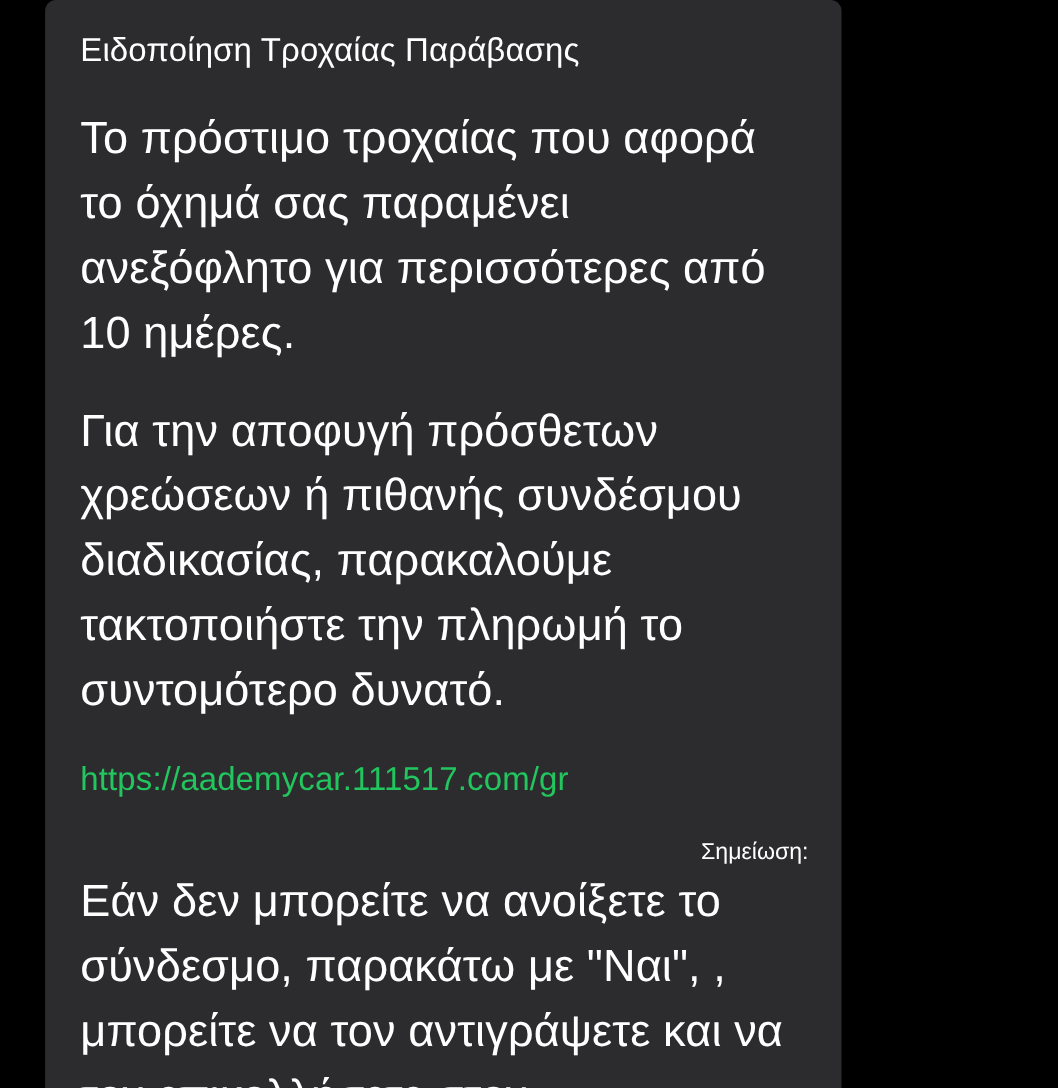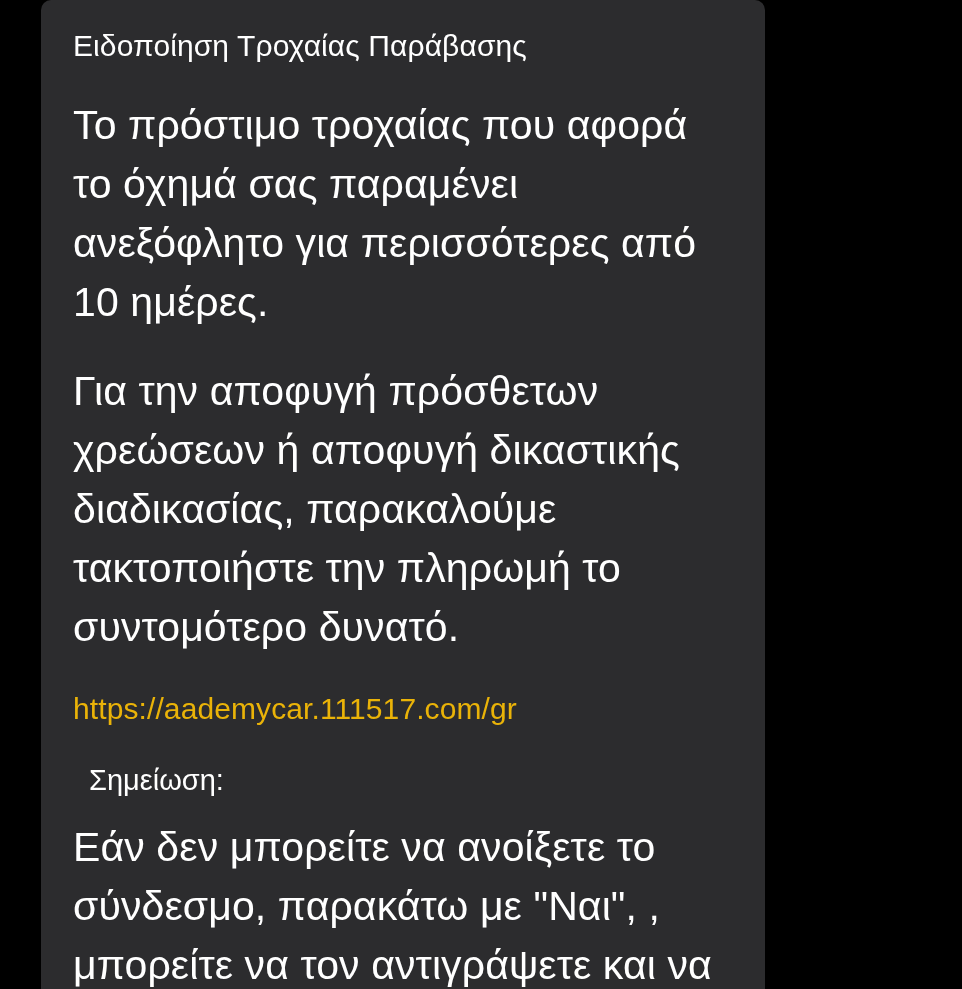--- a/index.html
+++ b/index.html
@@ -73,41 +73,42 @@
     white-space: pre-wrap;
   }
   .para.last {
     margin-bottom: 0;
   }
   .link {
     font-size: 30px;
     line-height: 1.44;
     letter-spacing: 0.1px;
     margin: 0 0 30px 0;
-    color: #eab308;
+    color: #22c55e;
     text-decoration: none;
     display: block;
     word-break: break-all;
   }
   .note-label {
-    font-size: 29px;
+    font-size: 21px;
     line-height: 1.44;
-    margin: 16px;
+    margin: 0;
     color: #ffffff;
+    text-align: right;
   }
 </style>
 </head>
 <body>
 
 <div class="screen">
   <div class="bubble-wrap">
     <div class="bubble">
       <p class="msg-title">Ειδοποίηση Τροχαίας Παράβασης</p>
       <p class="para">Το πρόστιμο τροχαίας που αφορά το όχημά σας παραμένει ανεξόφλητο για περισσότερες από 10 ημέρες.</p>
-      <p class="para">Για την αποφυγή πρόσθετων χρεώσεων ή αποφυγή δικαστικής διαδικασίας, παρακαλούμε τακτοποιήστε την πληρωμή το συντομότερο δυνατό.</p>
+      <p class="para">Για την αποφυγή πρόσθετων χρεώσεων ή πιθανής συνδέσμου διαδικασίας, παρακαλούμε τακτοποιήστε την πληρωμή το συντομότερο δυνατό.</p>
       <a class="link" href="#">https://aademycar.111517.com/gr</a>
       <p class="note-label">Σημείωση:</p>
       <p class="para last">Εάν δεν μπορείτε να ανοίξετε το σύνδεσμο, παρακάτω με "Ναι", , μπορείτε να τον αντιγράψετε και να τον επικολλήσετε στον φυλλομετρητή σας (π.χ. Safari ή Chrome).</p>
     </div>
     <div class="tail">
       <svg width="54" height="40" viewBox="0 0 54 40" aria-hidden="true">
         <path d="M54 0 L54 40 L0 40 C18 34 30 24 34 0 Z" fill="#2c2c2e"></path>
       </svg>
     </div>
   </div>

